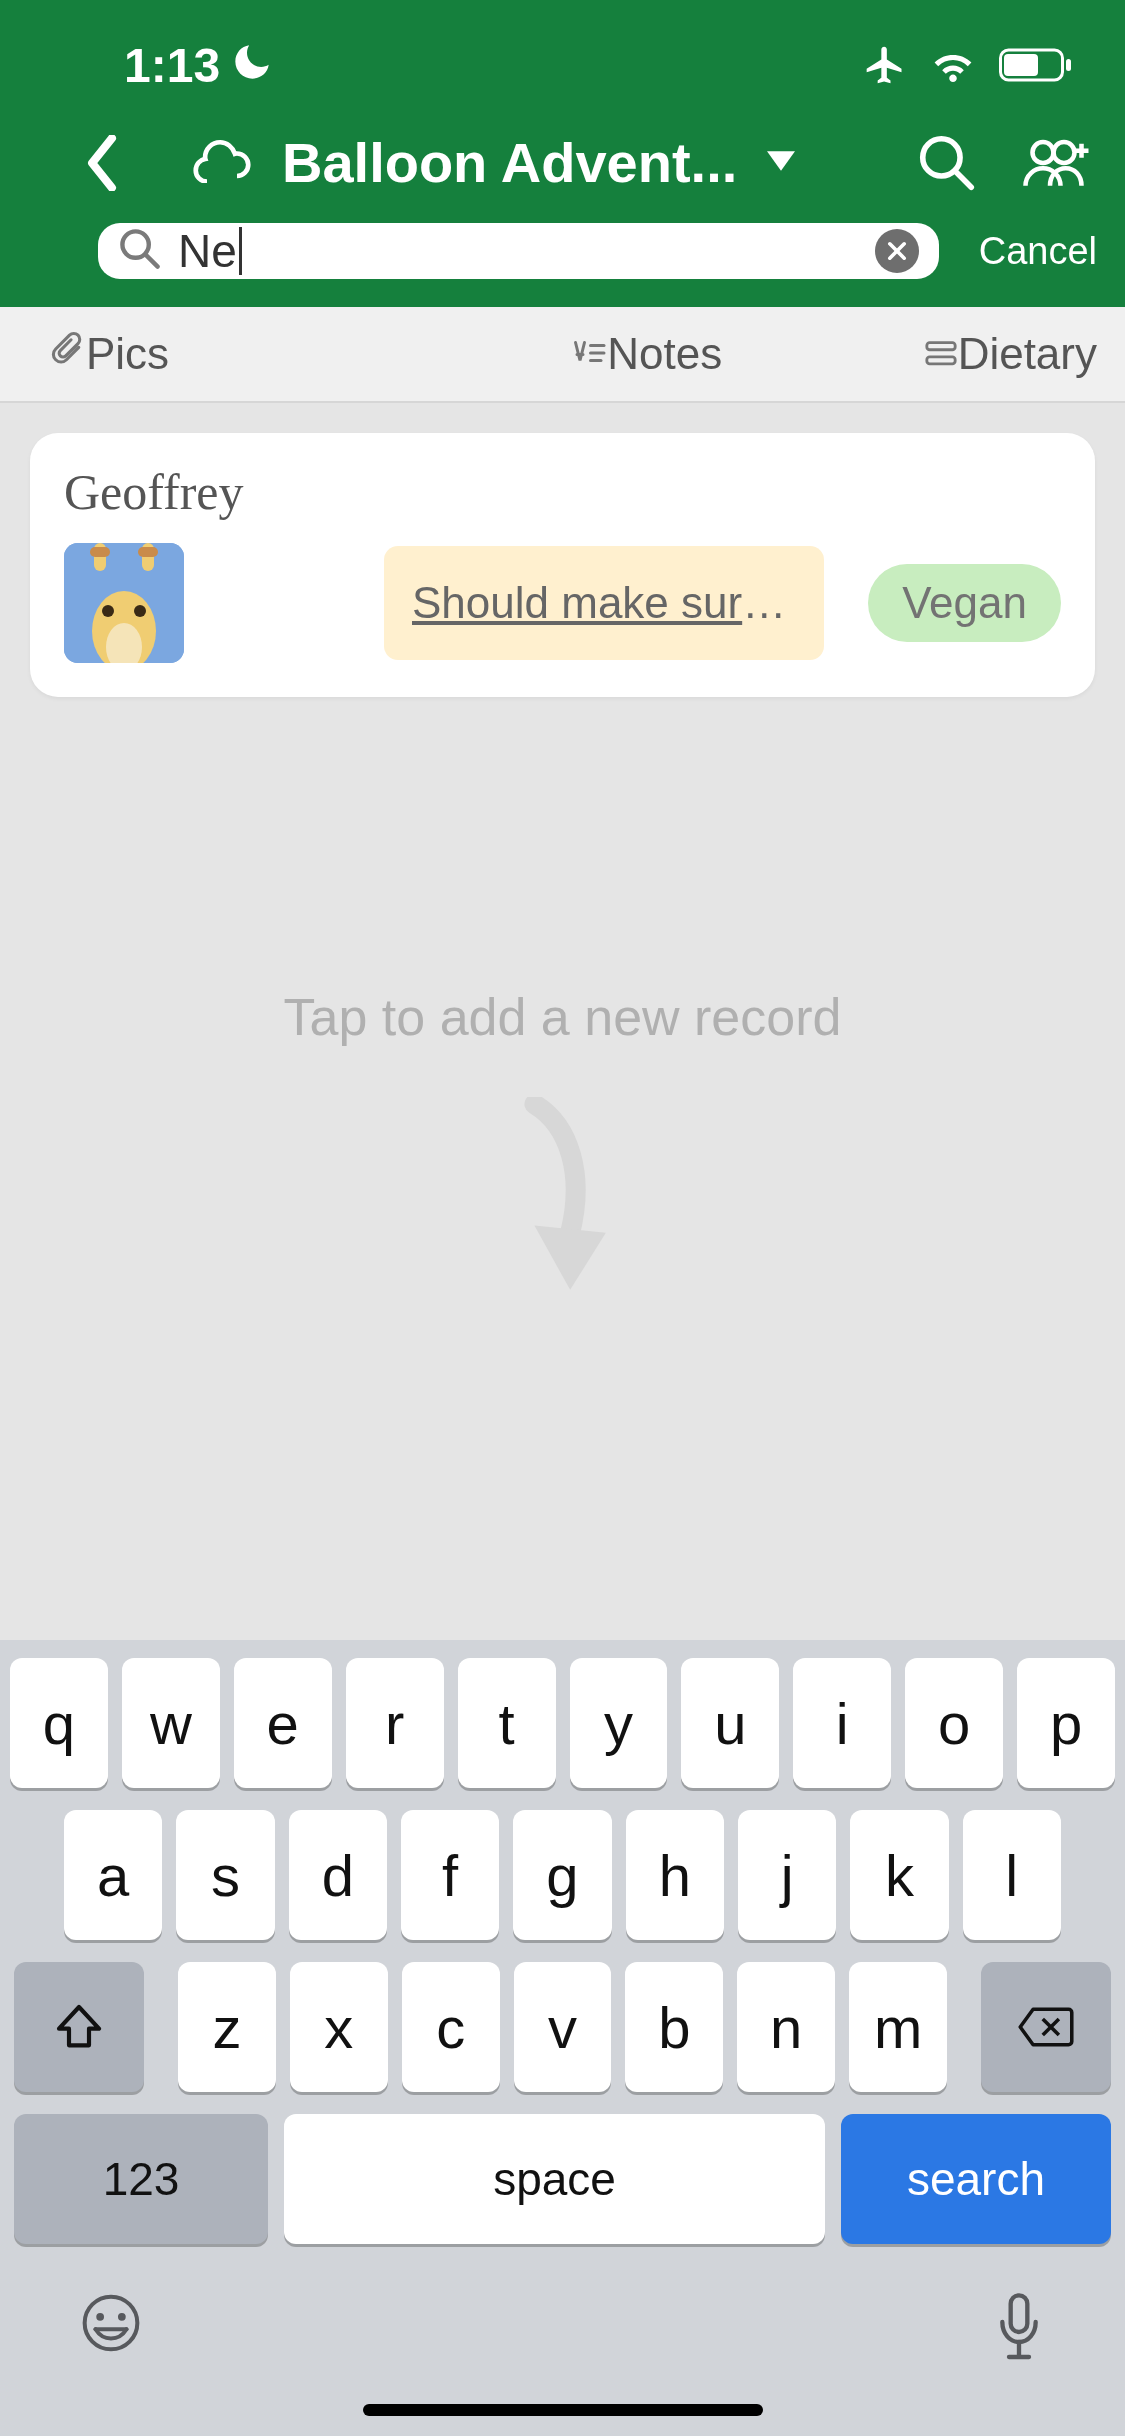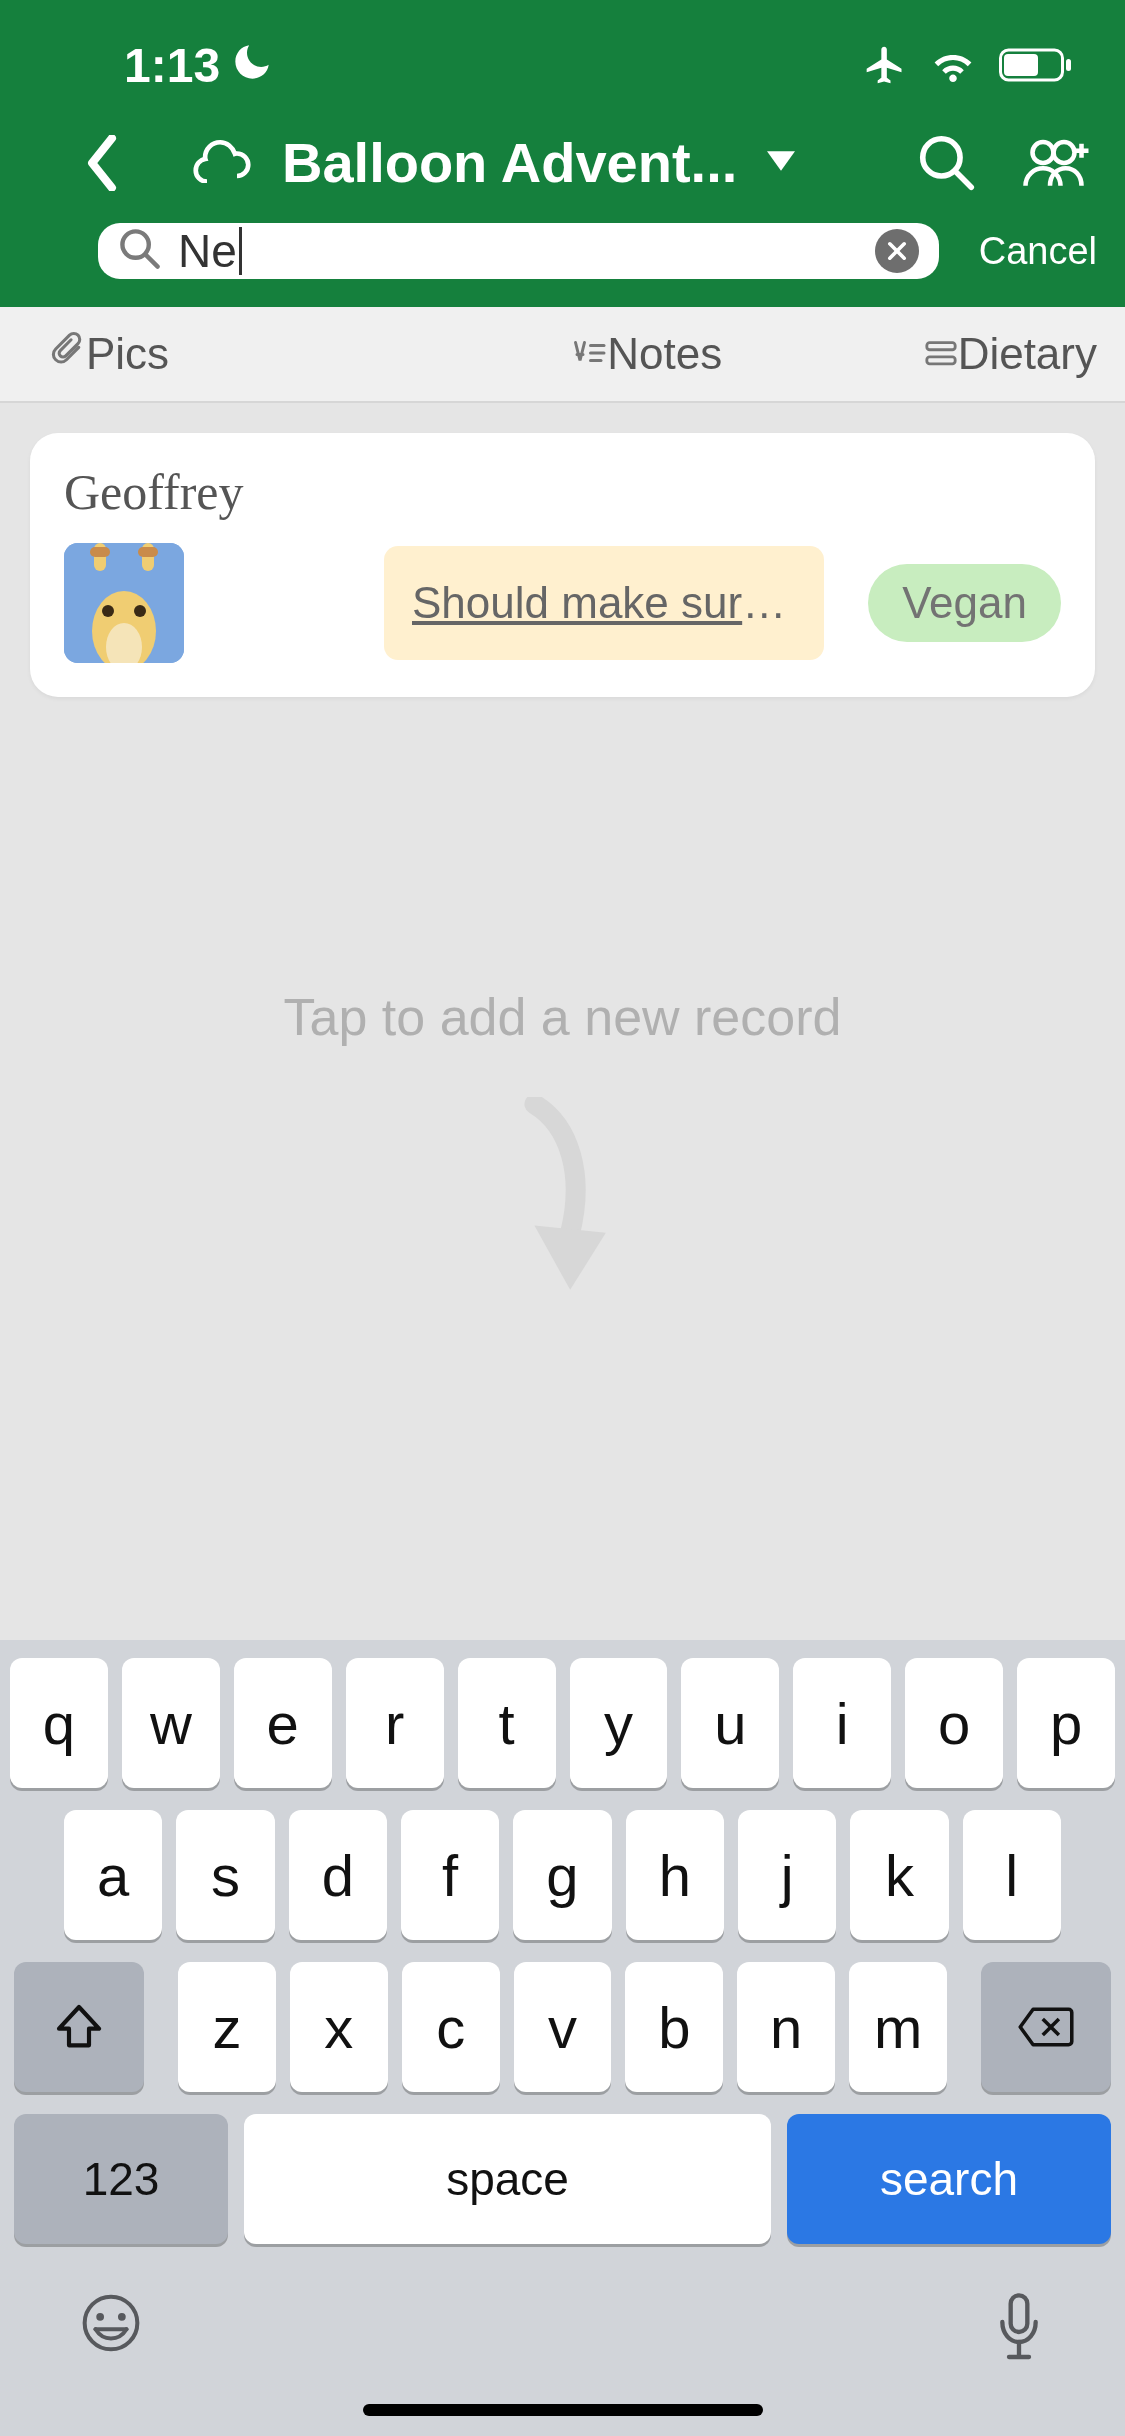--- a/index.html
+++ b/index.html
@@ -46,23 +46,23 @@
   
   .keyboard { position:absolute; bottom:0; left:0; right:0; background:#d1d4d9; padding: 18px 10px 70px 10px; }
   .krow { display:flex; gap:14px; justify-content:center; margin-bottom:22px; }
   .key { background:#fff; border-radius:12px; box-shadow: 0 3px 0 rgba(0,0,0,0.25); height:130px; display:flex; align-items:center; justify-content:center; font-size:58px; color:#111; }
   .krow1 .key { flex:1; }
   .krow2 { padding: 0 54px; } .krow2 .key { flex:1; }
   .key.fn { background:#adb2bb; }
   .key.fn.shift { width:130px; }
   .key.fn.del { width:130px; }
   .krow4 { gap:16px; padding:0 4px; }
-  .key123 { width:214px; background:#adb2bb; font-size:46px; }
+  .key123 { width:254px; background:#adb2bb; font-size:46px; }
   .keyspace { flex:1; font-size:46px; }
-  .keysearch { width:324px; background:#2b78e4; color:#fff; font-size:46px; }
+  .keysearch { width:270px; background:#2b78e4; color:#fff; font-size:46px; }
   .kb-bottom { display:flex; justify-content:space-between; padding: 26px 70px 0 70px; }
   .home-ind { position:absolute; bottom:20px; left:50%; transform:translateX(-50%); width:400px; height:12px; background:#000; border-radius:10px; }
 
   .caret { display:inline-block; width:3px; height:48px; background:#333; vertical-align:middle; margin-left:2px; }
 </style>
 </head>
 <body>
 
 <div class="header">
 

